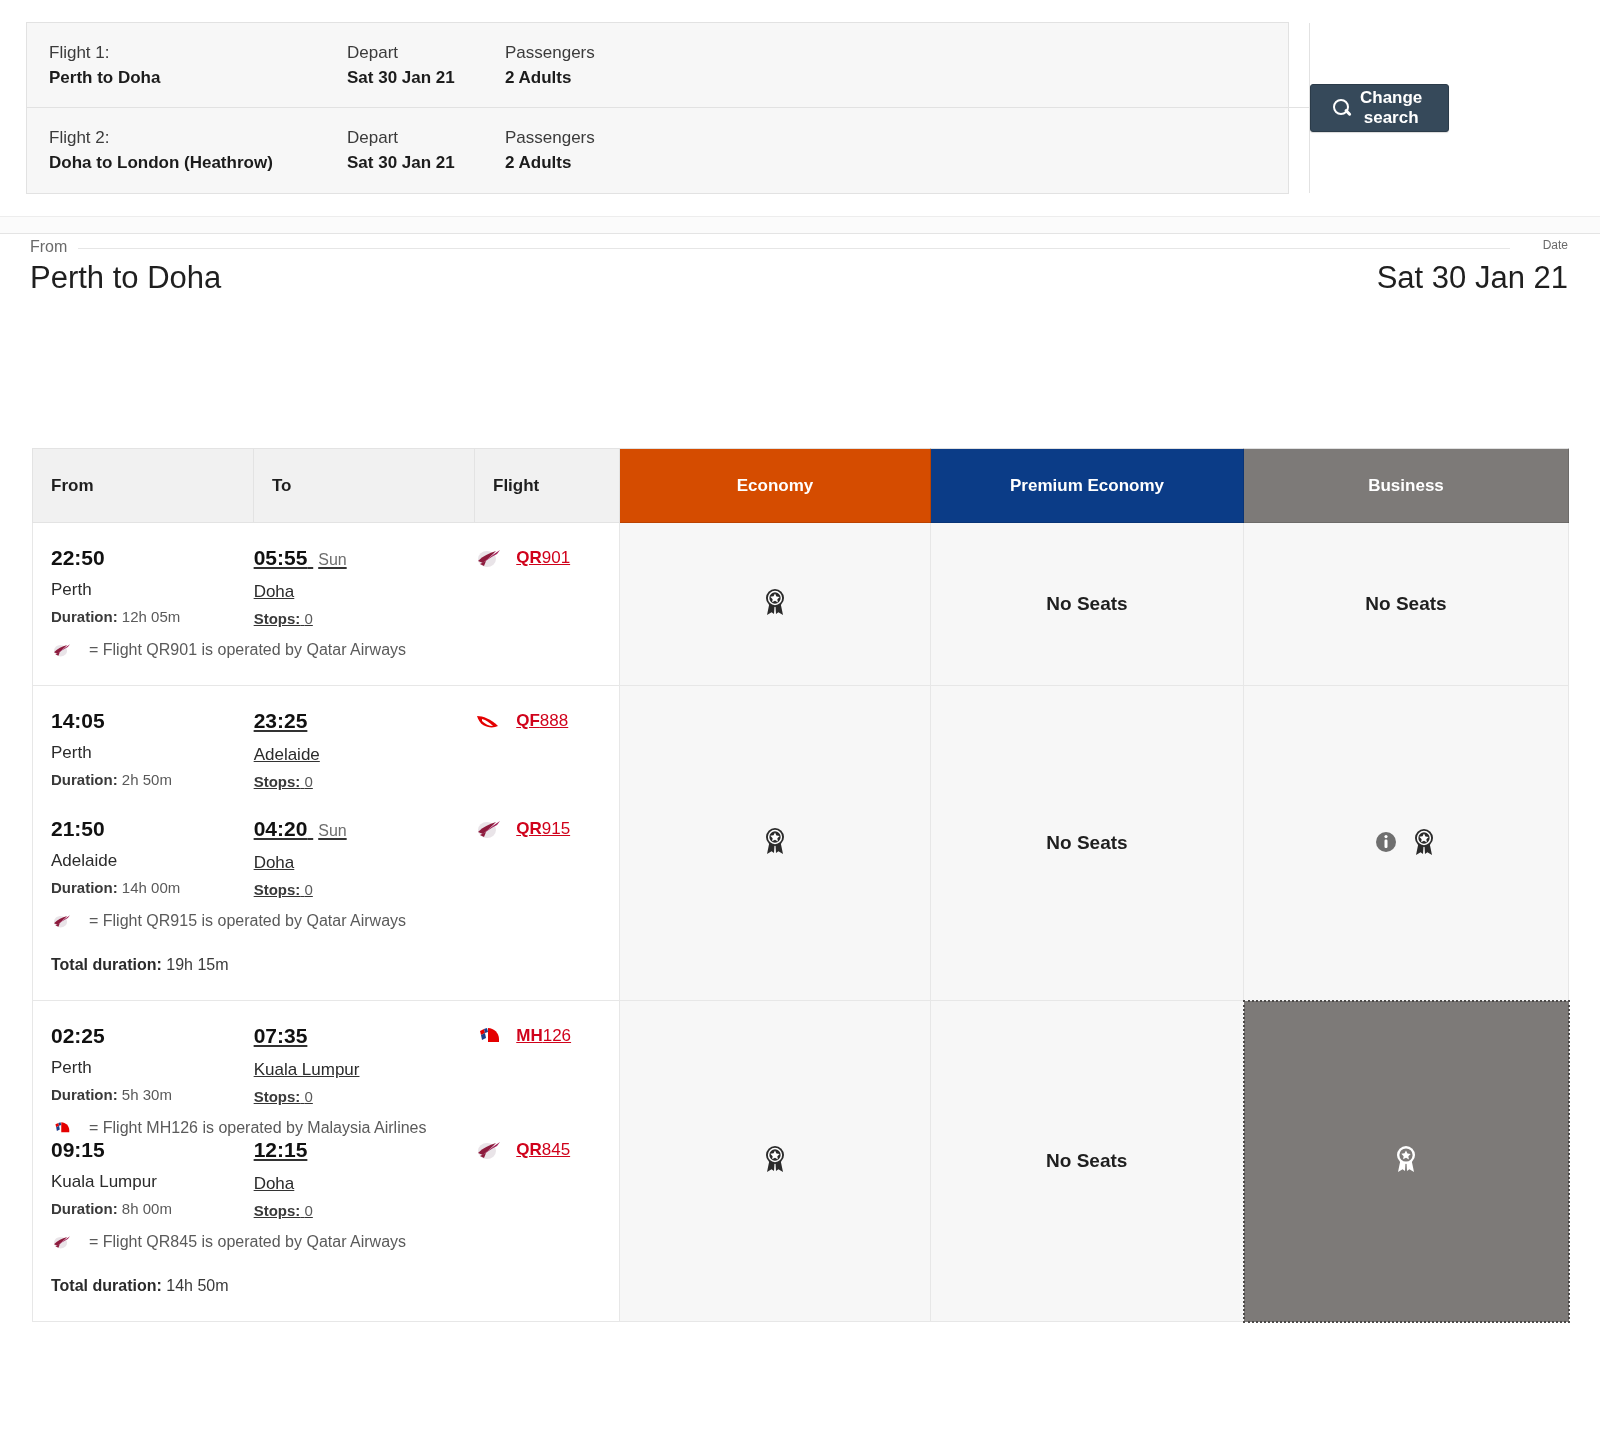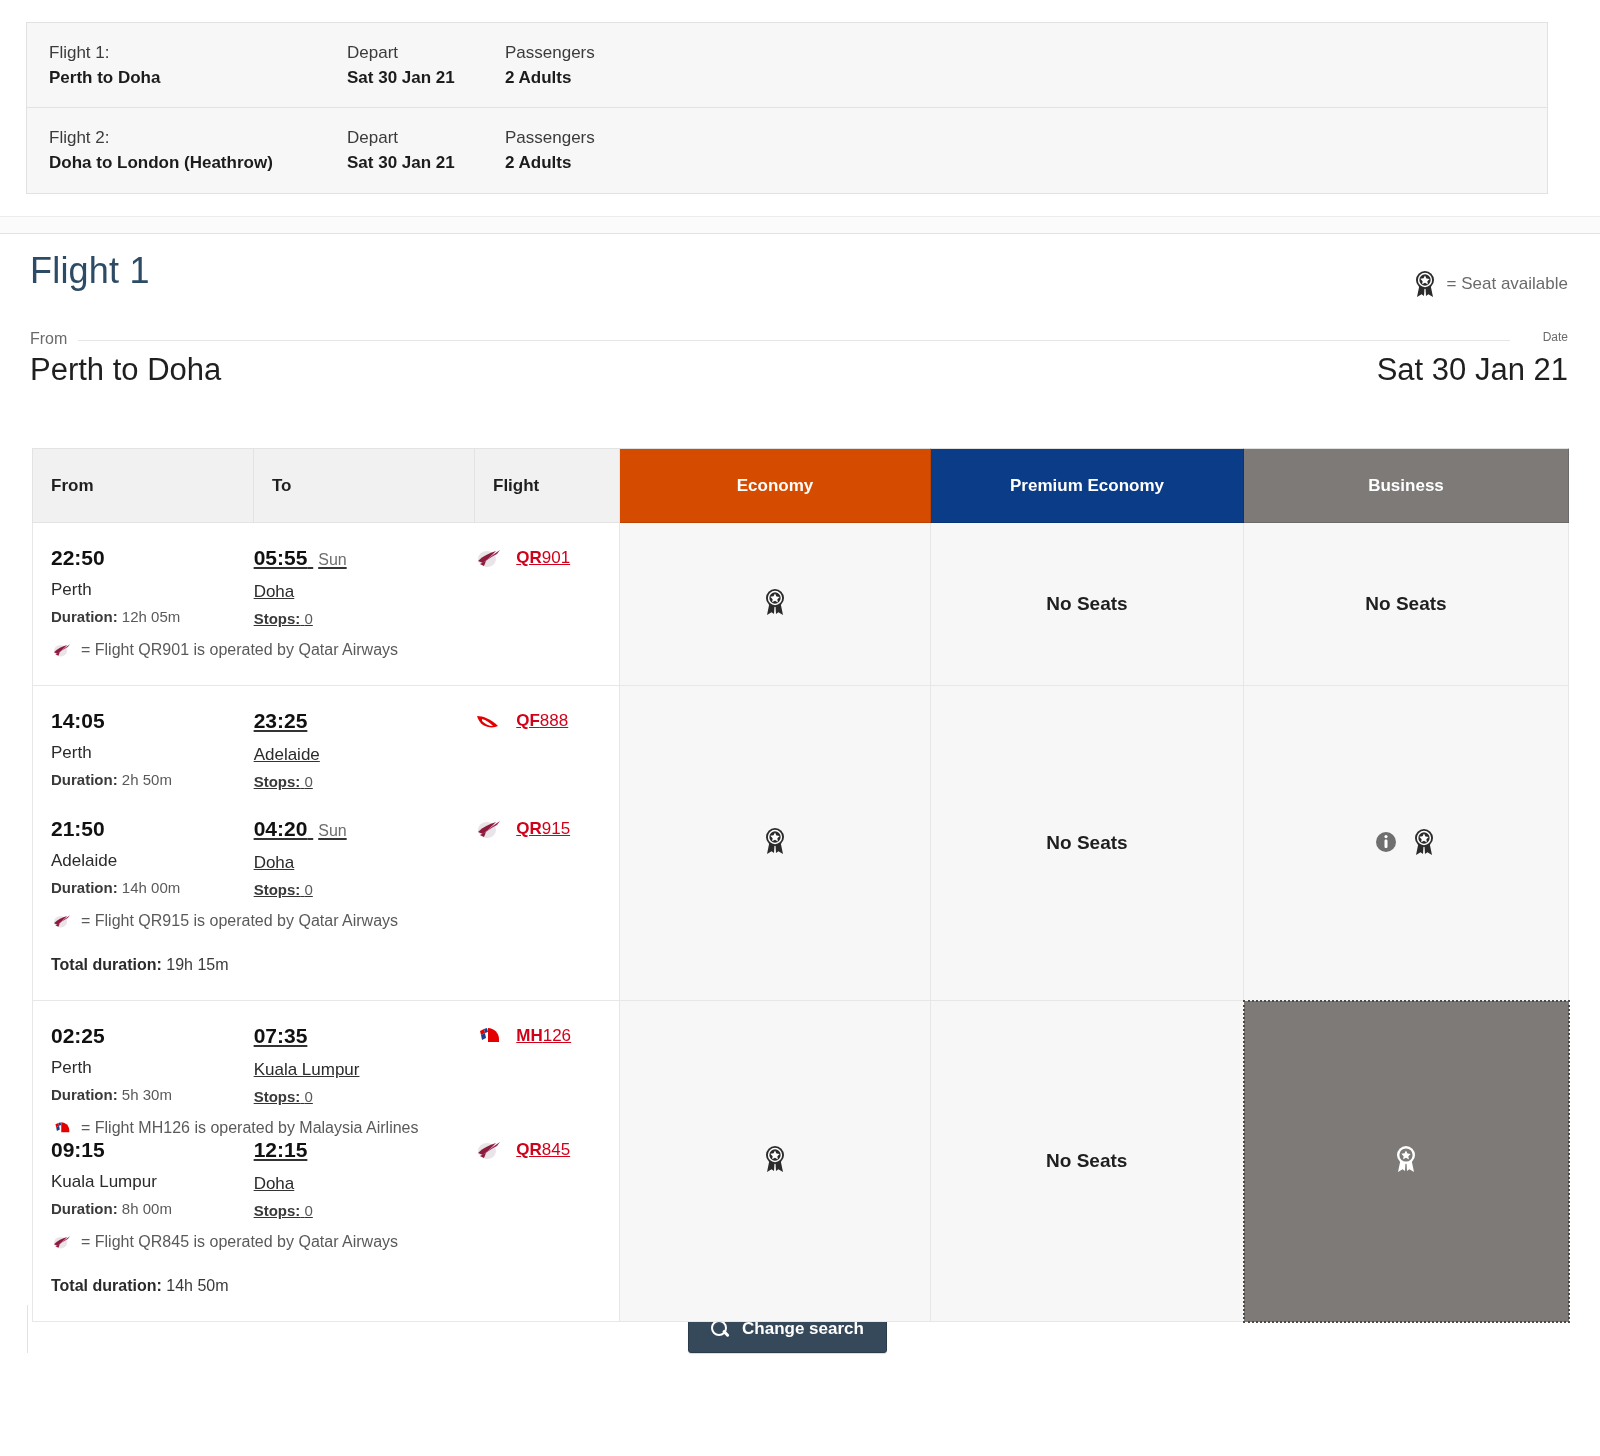--- a/index.html
+++ b/index.html
@@ -9,25 +9,24 @@
     background: #ffffff;
     font-family: "Liberation Sans", sans-serif;
     color: #333333;
     overflow: hidden;
   }
   .page { position: relative; width: 1600px; height: 1456px; background:#fff; }
 
   
   .search-summary {
     position: absolute; left: 26px; top: 22px;
-    width: 1522px; height: 172px;
+    width: 1263px; height: 172px;
     background: #f7f7f7;
     border: 1px solid #e2e2e2;
     display: flex;
-    flex-direction: column;
   }
   .summary-left { flex: 0 0 1282px; padding: 0; position: relative; }
   .summary-right {
     flex: 1 1 auto; border-left: 1px solid #e2e2e2;
     display: flex; align-items: center; justify-content: center;
   }
   .leg-row { display: flex; padding: 18px 0 16px 22px; }
   .leg-row.second { border-top: 1px solid #e2e2e2; padding-top: 18px; }
   .leg-col { }
   .leg-col.route { width: 298px; }
@@ -134,21 +133,21 @@
   .t-time .day { font-size:16px; font-weight:normal; color:#6e6e6e; margin-left:5px; }
   .t-city { font-size:17px; color:#2b2b2b; margin-top:8px; line-height:22px; }
   .t-meta { font-size:15px; color:#5a5a5a; margin-top:7px; }
   .t-meta b { color:#3a3a3a; }
   .flt-link {
     display:inline-flex; align-items:center; gap:12px;
     text-decoration:none;
   }
   .flt-code { font-size:17px; color:#d0021b; text-decoration:underline; }
   .flt-code b { font-weight:bold; }
-  .op-note { font-size:16px; color:#5a5a5a; margin-top:14px; display:flex; align-items:center; gap:8px; }
+  .op-note { font-size:16px; color:#5a5a5a; margin-top:14px; display:flex; align-items:center; gap:16px; }
   .total-dur { font-size:16px; color:#3a3a3a; margin-top:26px; }
   .total-dur b { color:#2b2b2b; }
 
   
   .logo { width:30px; height:22px; display:inline-block; flex:0 0 auto; }
   .logo.sm { width:22px; height:16px; }
   .logo svg { display:block; width:100%; height:100%; }
 
   .info-icon { width:22px; height:22px; display:inline-block; }
 </style>
@@ -197,35 +196,20 @@
         <span class="mag"></span>
         <span>Change search</span>
       </button>
     </div>
   </div>
 
   <div class="band"></div>
 
   <div class="section">
 
-    <div class="sec-head">
-      <div class="sec-title">Flight 1</div>
-      <div class="legend">
-        <span class="rosette">
-          <svg viewBox="0 0 26 28" aria-hidden="true">
-            <path d="M7.5 15 L5 27 L9.6 24.2 L12 26 L12.6 16 Z" fill="#2b2b2b"></path>
-            <path d="M18.5 15 L21 27 L16.4 24.2 L14 26 L13.4 16 Z" fill="#2b2b2b"></path>
-            <circle cx="13" cy="10" r="9" fill="#2b2b2b"></circle>
-            <circle cx="13" cy="10" r="6.4" fill="none" stroke="#ffffff" stroke-width="1.5"></circle>
-            <path d="M13 5.6 l1.45 2.95 3.25.47-2.35 2.3.55 3.24L13 12.84l-2.9 1.53.55-3.24-2.35-2.3 3.25-.47z" fill="#ffffff"></path>
-          </svg>
-        </span>
-        <span>= Seat available</span>
-      </div>
-    </div>
 
     <div class="fd-row">
       <div class="fd-from-lbl">From</div>
       <div class="fd-rule"></div>
       <div class="fd-date-lbl">Date</div>
       <div class="fd-from-val">Perth to Doha</div>
       <div class="fd-date-val">Sat 30 Jan 21</div>
     </div>
   </div>
 

